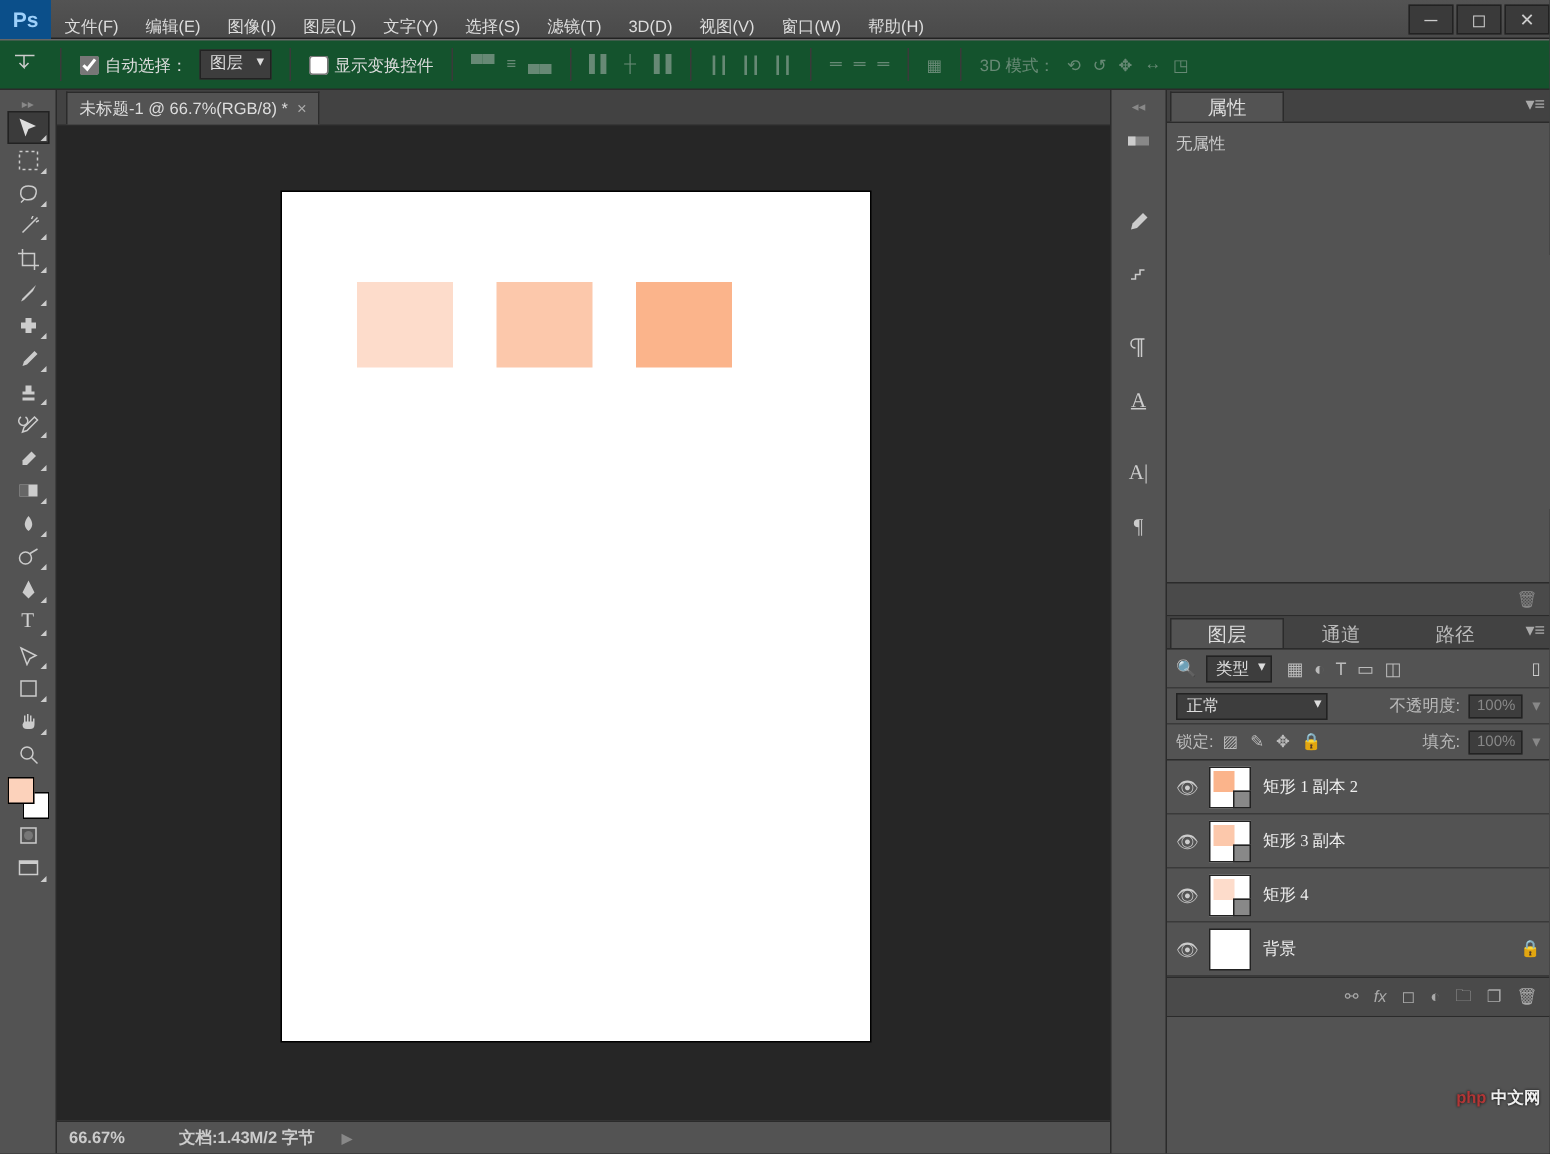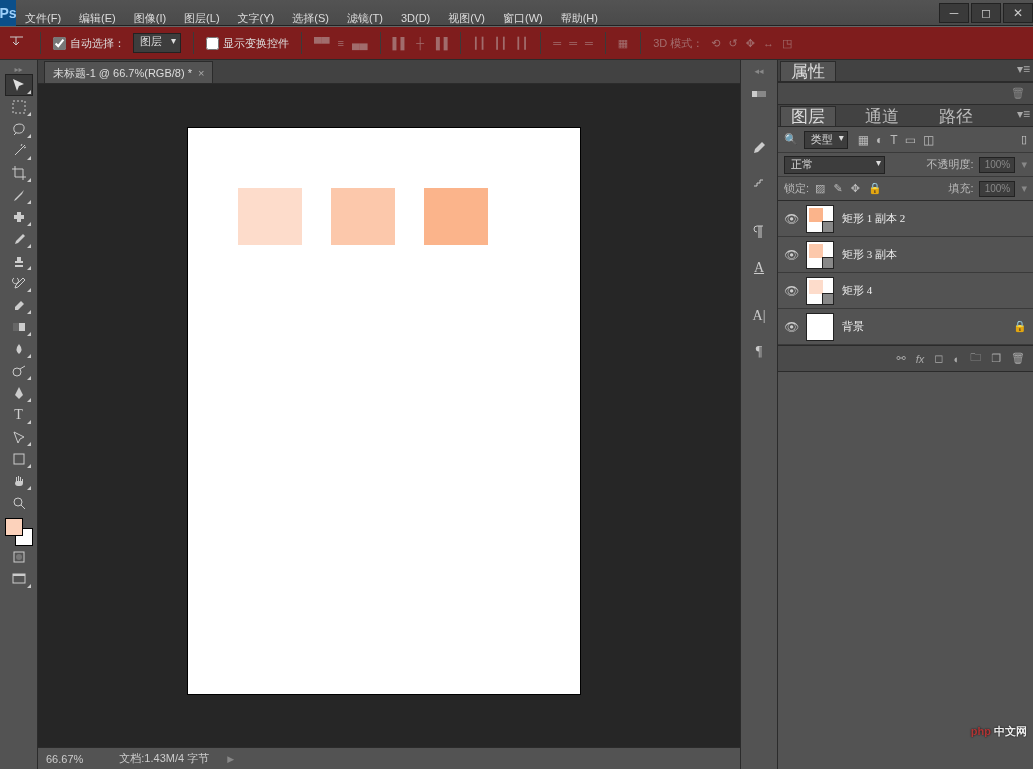--- a/index.html
+++ b/index.html
@@ -1,26 +1,26 @@
 <!DOCTYPE html>
 <html><head>
 <meta charset="utf-8">
 <style>
   * { box-sizing: border-box; margin: 0; padding: 0; font-family: "Microsoft YaHei", Tahoma, sans-serif; }
   body { background: #535353; color: #ccc; font-size: 11px; width: 1033px; height: 769px; overflow: hidden; position: relative; }
 
   
   .menubar { height: 26px; background: linear-gradient(#535353,#4a4a4a); display: flex; align-items: center; border-bottom:1px solid #222;}
-  .ps-logo { width:16px; height:26px; background:#0b4f8a; display:flex; align-items:center; justify-content:center; font-weight:bold; color:#9ed0fa; font-size:14px;}
+  .ps-logo { width:34px; height:26px; background:#0b4f8a; display:flex; align-items:center; justify-content:center; font-weight:bold; color:#9ed0fa; font-size:14px;}
   .menu-item { padding: 0 9px; height:15px; line-height:26px; cursor: default; color:#ddd; }
   .win-controls { margin-left:auto; display:flex; }
   .win-btn { width:30px; height:20px; background:#3a3a3a; border:1px solid #222; margin-left:2px; display:flex;align-items:center;justify-content:center; color:#ccc; font-size:12px;}
 
   
-  .optbar { height:34px; background:#7f1d1d; border-top:1px solid #666; border-bottom:1px solid #2b2b2b; display:flex; align-items:center; padding:0 8px; gap:8px; }
+  .optbar { height:34px; background:#14532d; border-top:1px solid #666; border-bottom:1px solid #2b2b2b; display:flex; align-items:center; padding:0 8px; gap:8px; }
   .optbar .opt-icon { width:20px;height:20px;display:flex;align-items:center;justify-content:center;color:#ccc;}
   .optbar .divider{ width:1px; height:22px; background:#3a3a3a; margin:0 4px;}
   .optbar label{display:flex;align-items:center;gap:4px;color:#ddd;}
   .optbar input[type=checkbox]{accent-color:#777;}
   .opt-select{ height:20px; background:#3d3d3d; border:1px solid #222; color:#ddd; padding:0 18px 0 6px; font-size:11px; position:relative;}
   .opt-select::after{content:"▾"; position:absolute; right:4px; top:1px; font-size:10px;}
   .opt-group{display:flex; gap:8px;}
   .opt-dim{opacity:.45;}
 
   
@@ -37,33 +37,33 @@
   .sw-bg{position:absolute;bottom:0;right:0;width:18px;height:18px;background:#fff;border:1px solid #000;}
 
   
   .docarea{ flex:1; background:#262626; position:relative; display:flex; flex-direction:column;}
   .doctabs{ height:24px; background:#424242; display:flex; align-items:flex-end; border-bottom:1px solid #2b2b2b; padding-left:6px;}
   .doctab{ height:22px; background:#535353; border:1px solid #2b2b2b; border-bottom:none; padding:0 8px; line-height:22px; color:#ddd; display:flex; align-items:center; gap:6px; font-size:11px;}
   .doctab .x{color:#aaa;}
   .canvas-wrap{ flex:1; position:relative; overflow:hidden;}
   .canvas{ position:absolute; left:150px; top:44px; width:392px; height:566px; background:#fff; box-shadow:0 0 0 1px #000;}
   .shape{position:absolute;top:60px;width:64px;height:57px;}
-  .statusbar{ height:22px; background:#535353; border-top:1px solid #2b2b2b; display:flex; align-items:center; padding:0 8px; gap:18px; color:#ccc;}
+  .statusbar{ height:22px; background:#535353; border-top:1px solid #2b2b2b; display:flex; align-items:center; padding:0 8px; gap:18px; color:#ccc;font-weight:bold;}
   .statusbar .sb-sep{color:#888;}
   .sb-tri{color:#888;font-size:9px;}
 
   
   .rightwrap{ width:293px; display:flex; }
   .dockstrip{ width:38px; background:#535353; border-left:1px solid #2b2b2b; border-right:1px solid #2b2b2b; display:flex; flex-direction:column; align-items:center; padding-top:6px;}
   .dockstrip .dk{ width:28px;height:28px;margin:4px 0;display:flex;align-items:center;justify-content:center;color:#ccc;font-size:14px;}
   .dockstrip .collapse{height:10px;color:#888;font-size:9px;}
   .panels{ flex:1; background:#535353; display:flex; flex-direction:column;}
   .panel{ border-bottom:1px solid #2b2b2b;}
   .panel-tabs{ height:22px; background:#424242; display:flex; align-items:flex-end; padding-left:2px; border-bottom:1px solid #2b2b2b; position:relative;}
-  .panel-tab{ height:20px; padding:0 10px; line-height:20px; background:#535353; border:1px solid #2b2b2b; border-bottom:none; color:#ddd; font-size:17px; margin-right:18px;}
+  .panel-tab{ height:20px; padding:0 24px; line-height:20px; background:#535353; border:1px solid #2b2b2b; border-bottom:none; color:#ddd; font-size:13px; margin-right:0;}
   .panel-tab.inactive{ background:#424242; border-color:transparent; color:#bbb;}
   .panel-menu{position:absolute;right:3px;top:2px;color:#aaa;font-size:12px;}
   .panel-body{ background:#535353; padding:6px; color:#ccc; font-size:11px;}
   .panel-footer{ height:22px; background:#4a4a4a; border-top:1px solid #2b2b2b; display:flex; justify-content:flex-end; align-items:center; gap:8px; padding:0 8px; color:#888;}
 
   
   #props .panel-body{ height:306px;}
 
   
   #layers .panel-body{ padding:0; }
@@ -326,21 +326,21 @@
     <div class="canvas-wrap">
       <div class="canvas">
         <div class="shape" style="left:50px;background:#fddccb;"></div>
         <div class="shape" style="left:143px;background:#fcc8ab;"></div>
         <div class="shape" style="left:236px;background:#fbb48b;"></div>
       </div>
     </div>
     <div class="statusbar">
       <span>66.67%</span>
       <span class="sb-sep"></span>
-      <span>文档:1.43M/4 字节</span>
+      <span>文档:1.43M/2 字节</span>
       <span class="sb-tri">▶</span>
     </div>
   </div>
 
   <div class="rightwrap">
     <div class="dockstrip">
       <div class="collapse">◂◂</div>
       <div class="dk">
           <svg width="18" height="18">
             <rect x="2" y="6" width="14" height="6" fill="#888"></rect>
@@ -375,20 +375,23 @@
           <span style="font-family:serif;">¶</span>
         </div>
     </div>
 
     <div class="panels">
 
       <div class="panel" id="props">
         <div class="panel-tabs">
           <div class="panel-tab">属性</div>
           <div class="panel-menu">▾≡</div>
+        </div>
+        <div class="panel-body">
+          <span>无属性</span>
         </div>
         <div class="panel-footer">
           <span>🗑</span>
         </div>
       </div>
 
       <div class="panel" id="layers">
         <div class="panel-tabs">
           <div class="panel-tab">图层</div>
           <div class="panel-tab inactive">通道</div>

